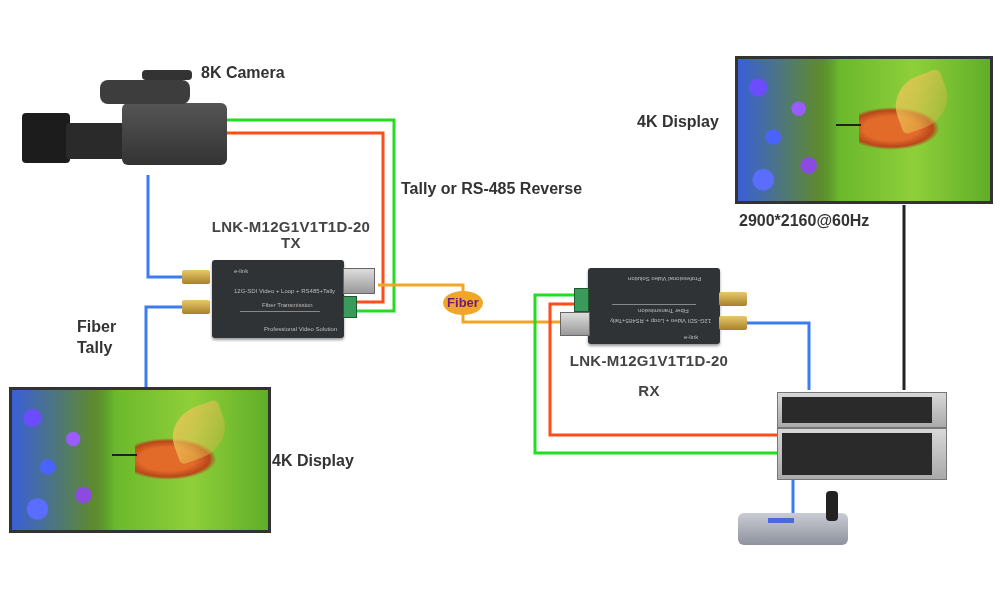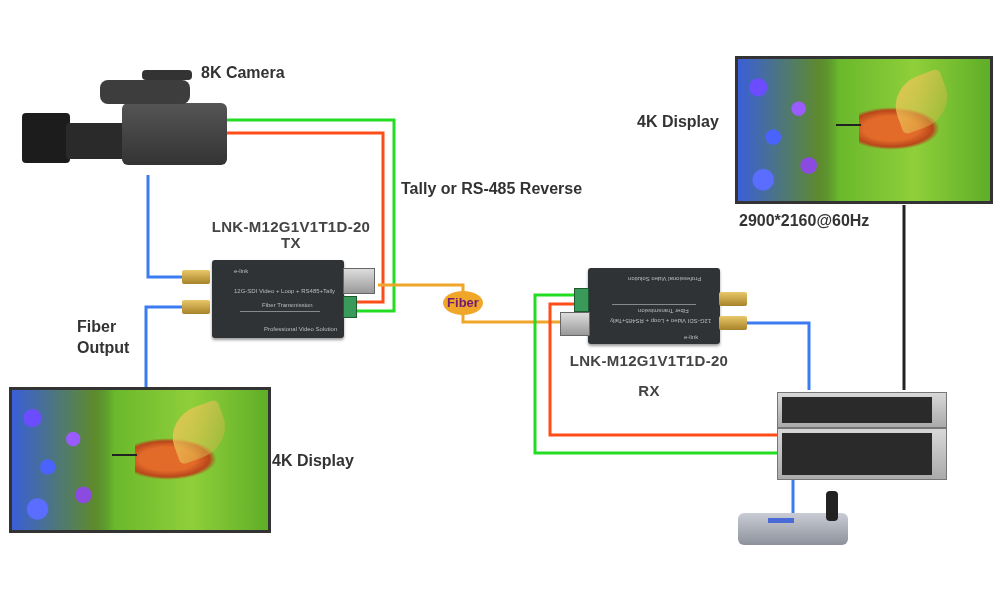--- a/index.html
+++ b/index.html
@@ -92,21 +92,21 @@
 </div>
 <div class="term" style="left:574px;top:288px;width:13px;height:22px;"></div>
 <div class="sfp" style="left:560px;top:312px;width:28px;height:22px;"></div>
 <div class="bnc" style="left:719px;top:292px;"></div>
 <div class="bnc" style="left:719px;top:316px;"></div>
 
 <div class="lbl dev" style="left:554px;top:352px;width:190px;">LNK-M12G1V1T1D-20</div>
 <div class="lbl dev" style="left:554px;top:382px;width:190px;">RX</div>
 
 <div class="lbl" style="left:77px;top:318px;">Fiber</div>
-<div class="lbl" style="left:77px;top:339px;">Output</div>
+<div class="lbl" style="left:77px;top:339px;">Tally</div>
 
 <div class="display" style="left:9px;top:387px;width:256px;height:140px;">
   <div class="flowers"></div>
   <div class="bird"></div>
   <div class="wing"></div>
   <div class="beak"></div>
 </div>
 <div class="lbl" style="left:272px;top:452px;">4K Display</div>
 
 <div class="display" style="left:735px;top:56px;width:252px;height:142px;">

